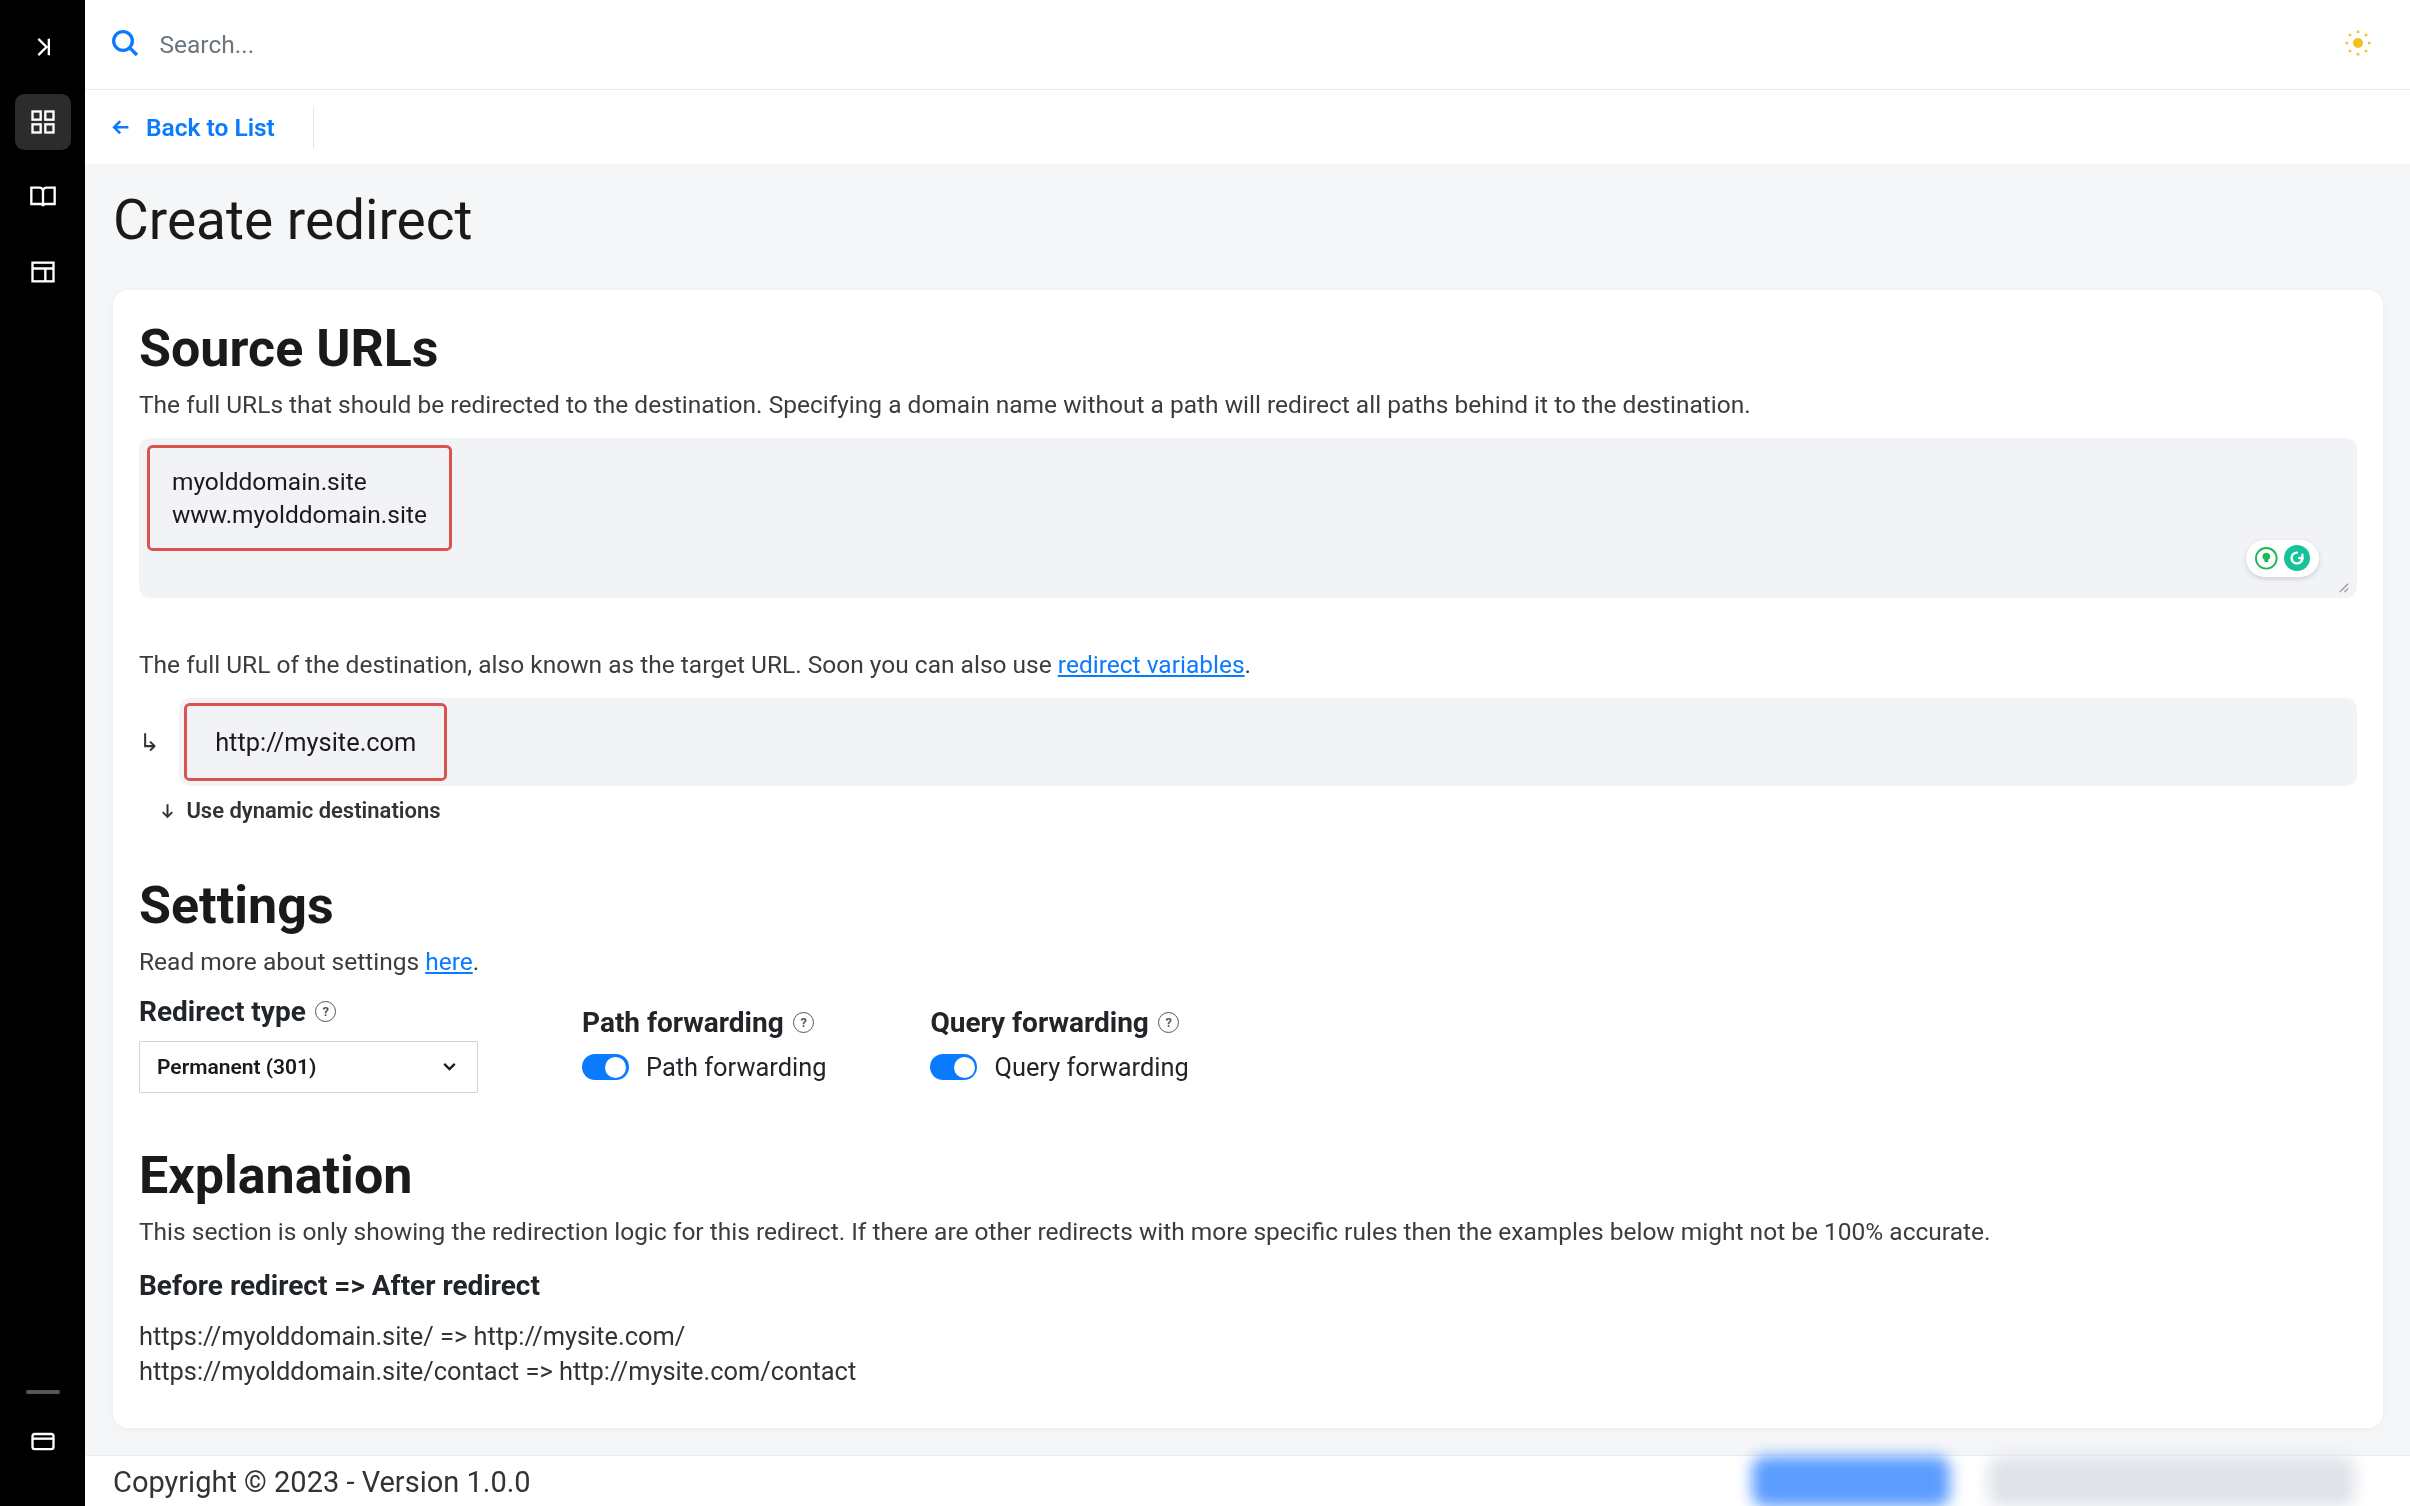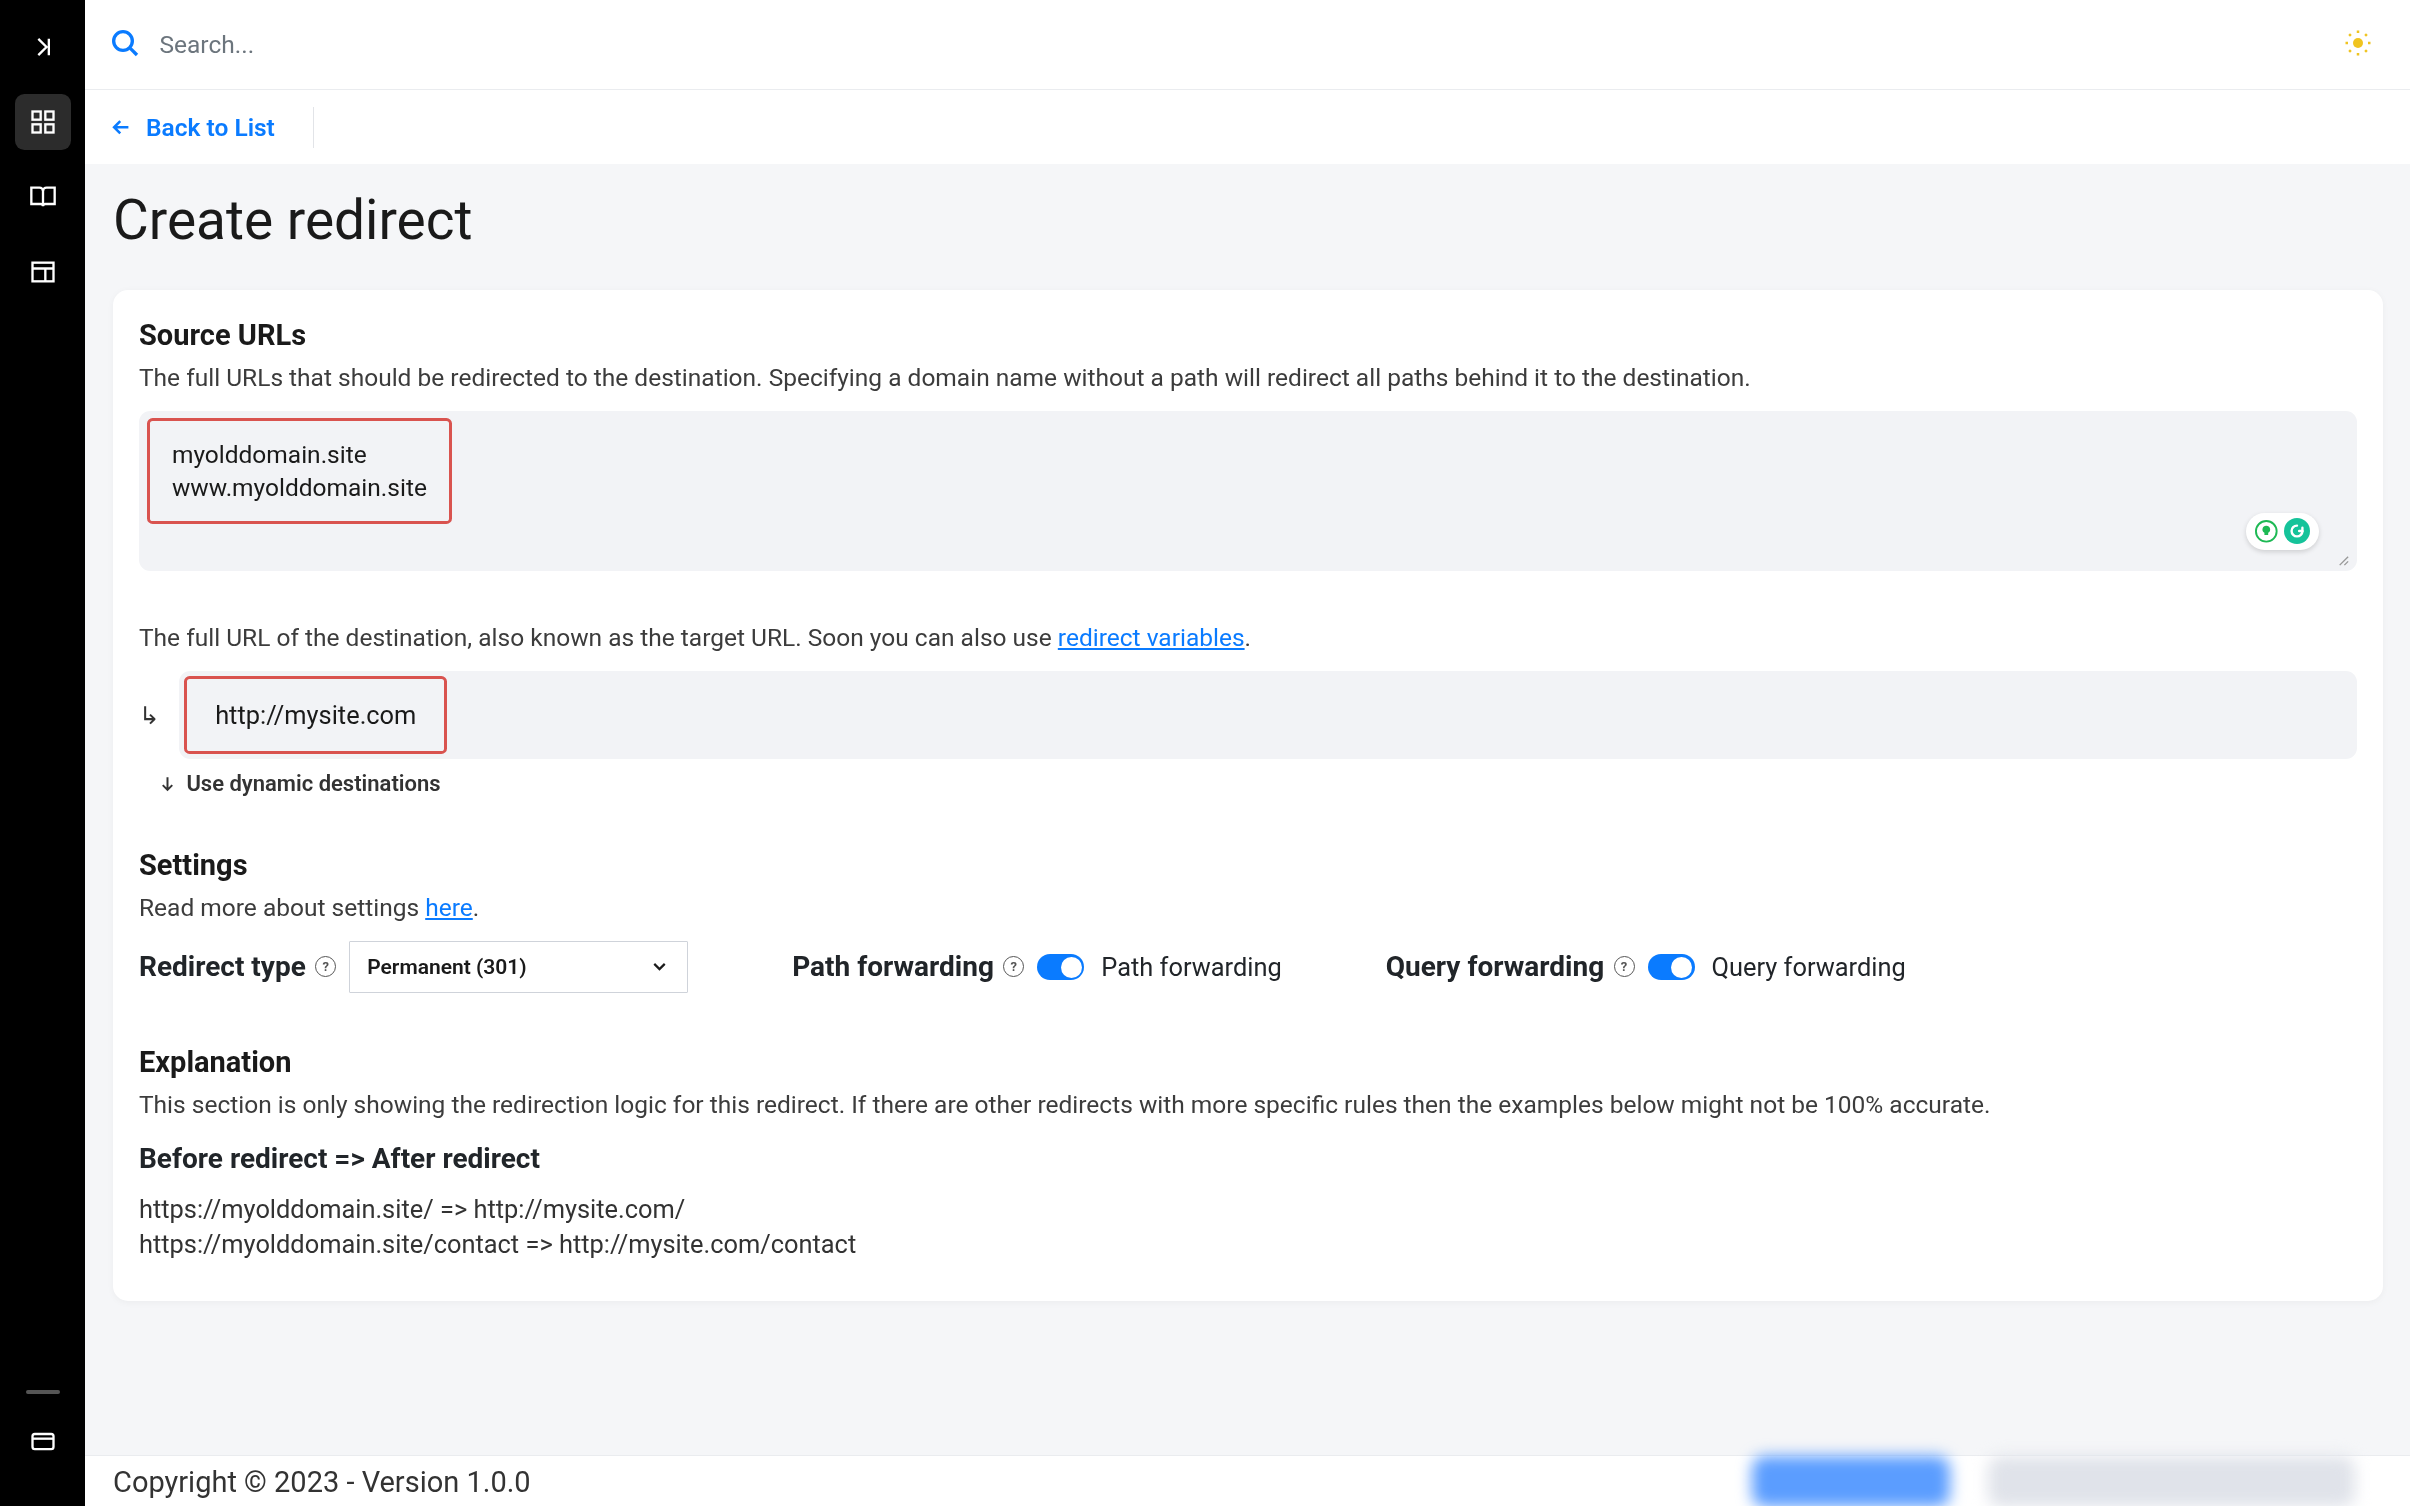--- a/index.html
+++ b/index.html
@@ -114,21 +114,21 @@
     margin-bottom: 38px;
     color: #1a1a1a;
   }
   .card {
     background: #fff;
     border-radius: 15px;
     padding: 28px 26px 38px 26px;
     box-shadow: 0 1.9px 7.5px rgba(0,0,0,0.04);
   }
   h2.section-title {
-    font-size: 29px;
+    font-size: 52px;
     font-weight: 700;
     margin-bottom: 11.3px;
     color: #1a1a1a;
   }
   p.section-desc {
     font-size: 24.5px;
     color: #3c3c3c;
     margin-bottom: 19px;
   }
   a.inline-link { color: #0a7bff; text-decoration: underline; }
@@ -203,21 +203,21 @@
     color: #333;
     margin-top: 11.3px;
     margin-left: 19px;
   }
   .settings-block { margin-top: 52px; }
   .settings-row {
     display: flex;
     gap: 104px;
     margin-top: 17px;
   }
-  .setting-col { display: flex; gap: 13px; justify-content: center; }
+  .setting-col { display: flex; flex-direction: column; gap: 13px; justify-content: center; }
   .setting-label {
     font-size: 28px;
     font-weight: 700;
     display: flex;
     align-items: center;
     gap: 9.4px;
   }
   .help-circle {
     width: 21px; height: 21px; border: 1.9px solid #555; border-radius: 50%;
     display: inline-flex; align-items: center; justify-content: center;

